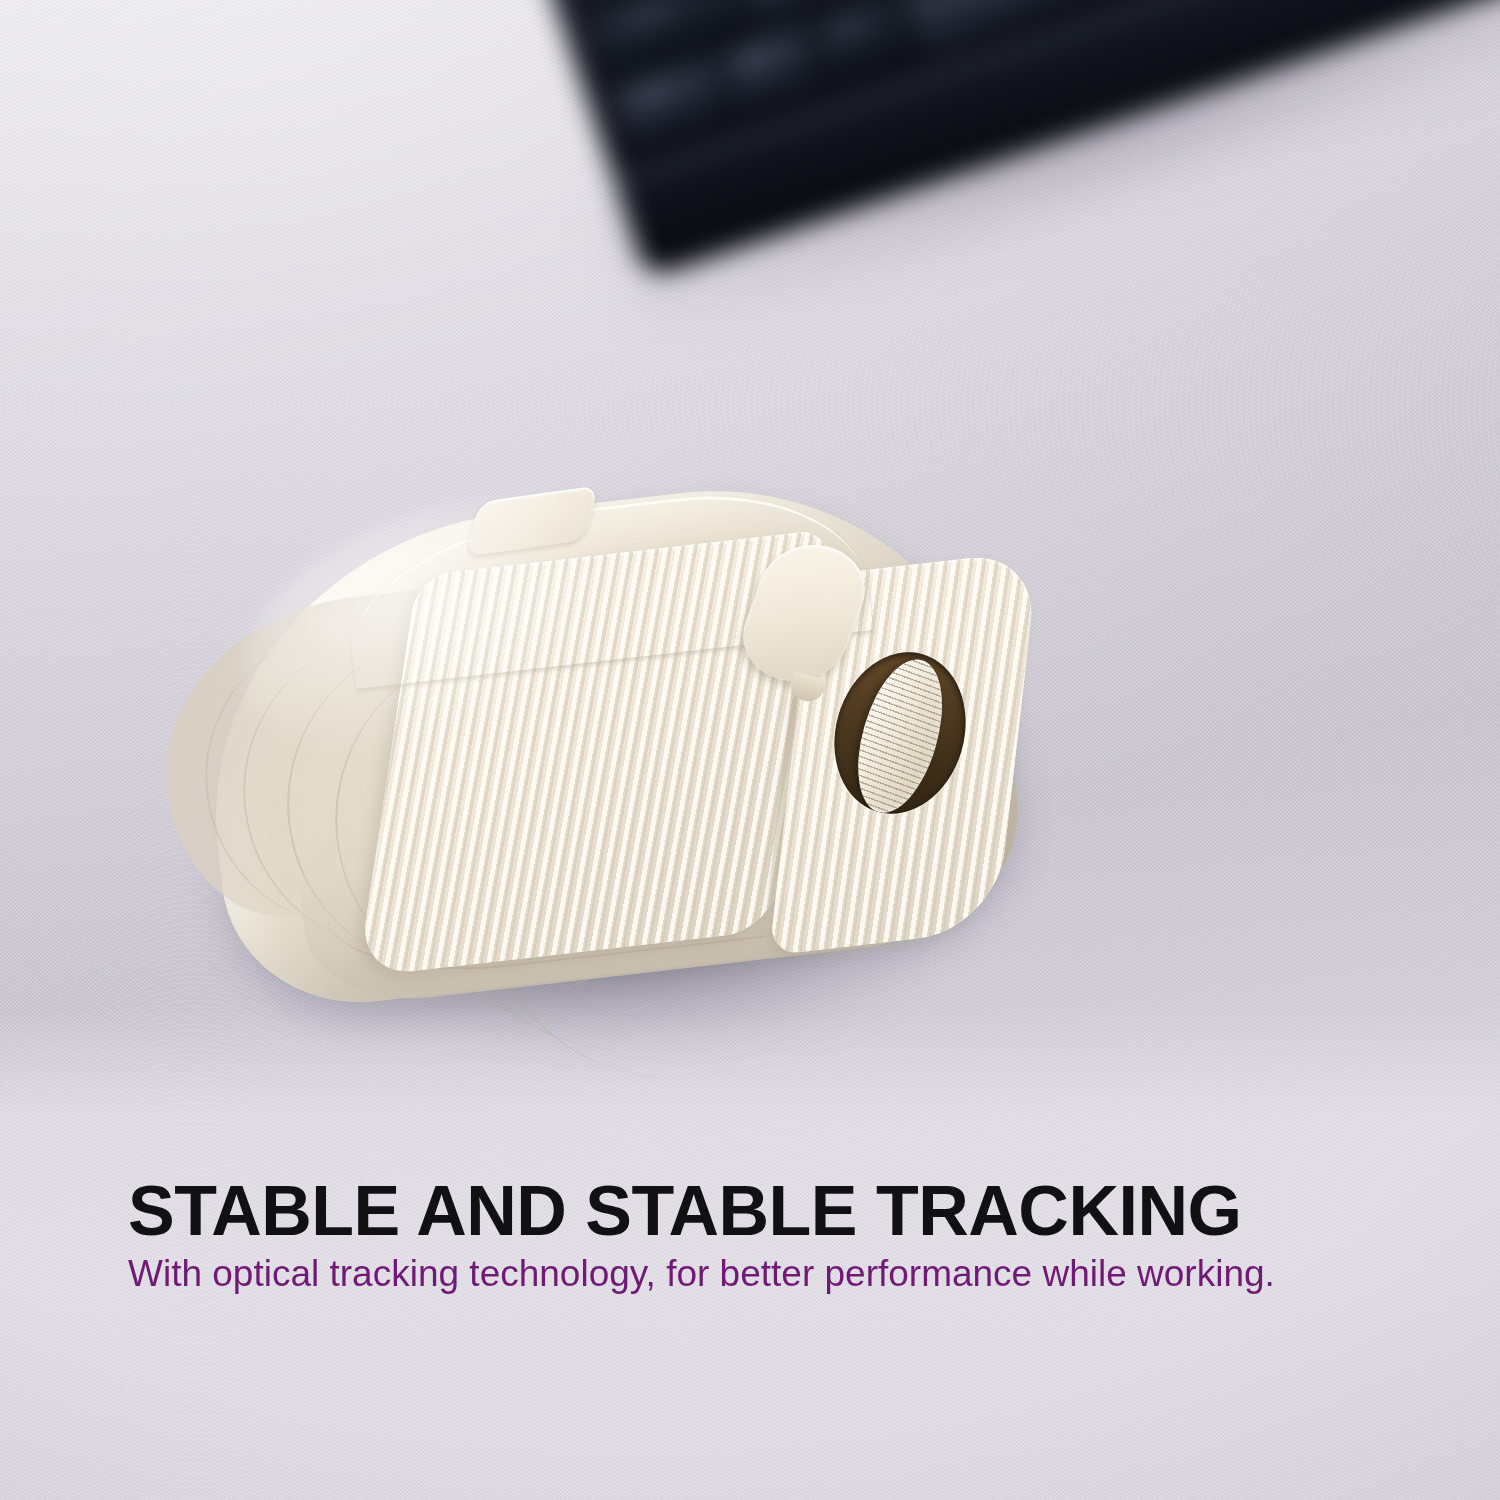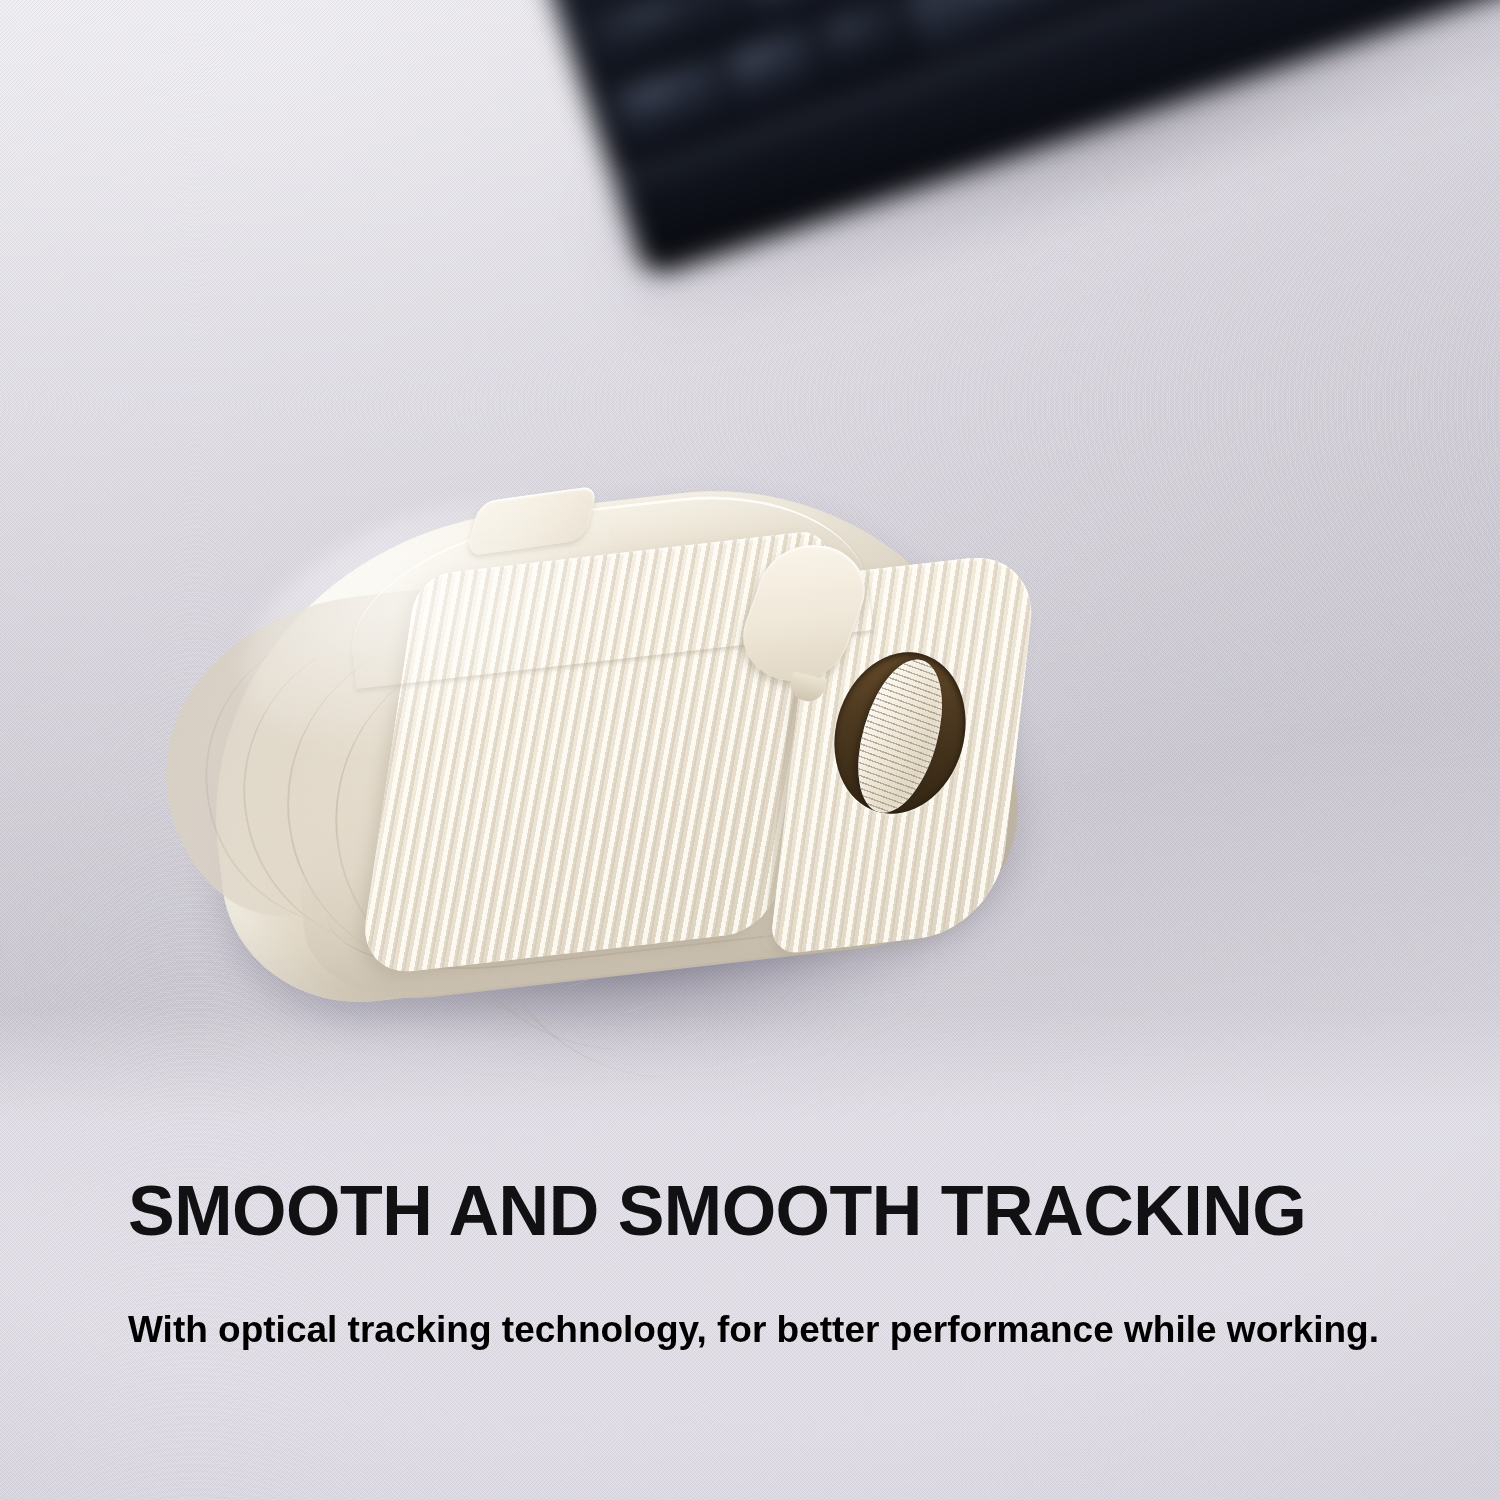--- a/index.html
+++ b/index.html
@@ -253,22 +253,22 @@
   }
 
   
   .headline{
     position:absolute;left:128px;top:1176px;
     font-size:70px;font-weight:700;letter-spacing:-.5px;
     color:#111114;line-height:1;white-space:nowrap;
     transform:scaleX(1.0);
   }
   .sub{
-    position:absolute;left:128px;top:1304px;
-    font-size:37px;font-weight:700;color:#000000;
+    position:absolute;left:128px;top:1248px;
+    font-size:37px;font-weight:400;color:#701a75;
     line-height:1.42;width:1270px;
   }
 </style>
 </head>
 <body>
 
 <div id="stage">
 
   <div class="bg-base"></div>
   <div class="bg-sheen"></div>
@@ -336,16 +336,16 @@
       <div class="wheel">
         <div class="wheel-ribs"></div>
       </div>
     </div>
 
     <div class="highlight-top"></div>
   </div>
 
   <div class="bg-vig"></div>
 
-  <div class="headline">SMOOTH AND SMOOTH TRACKING</div>
+  <div class="headline">STABLE AND STABLE TRACKING</div>
   <div class="sub">With optical tracking technology, for better performance while working.</div>
 
 </div>
 
 </body></html>

